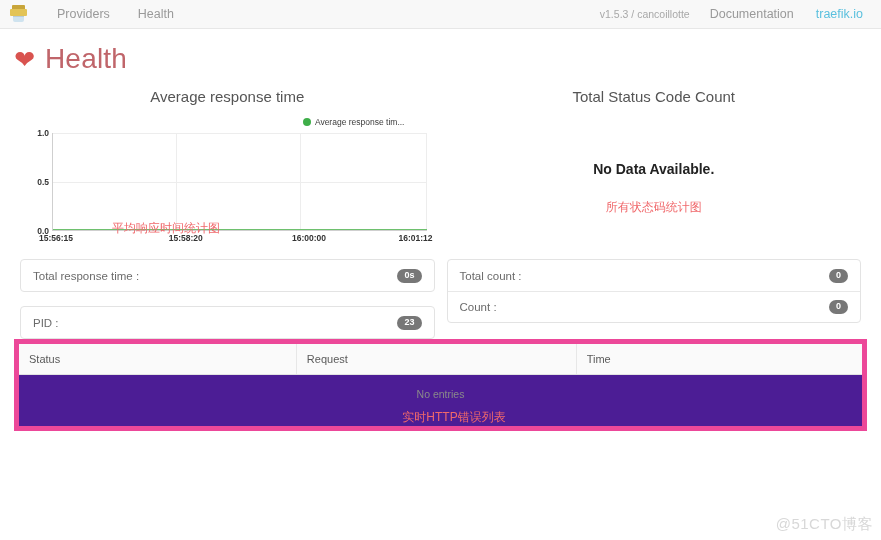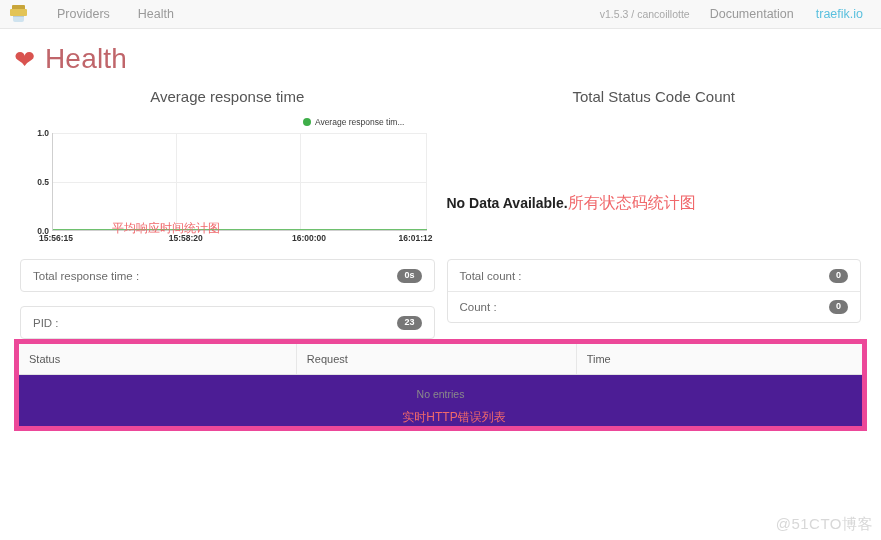--- a/index.html
+++ b/index.html
@@ -175,33 +175,34 @@
     color: #f0686b;
     font-size: 12px;
     white-space: nowrap;
   }
   .cn-note-chart { left: 112px; top: 178px; }
 
   
   .nodata-block {
     height: 128px;
     display: flex;
-    flex-direction: row;
+    flex-direction: column;
     align-items: center;
     justify-content: flex-start;
     padding-top: 44px;
   }
   .nodata-text {
     font-size: 14px;
     font-weight: bold;
     color: #222;
   }
   .nodata-cn {
+    margin-top: 22px;
     color: #f0686b;
-    font-size: 16px;
+    font-size: 12px;
   }
 
   
   .panel {
     border: 1px solid #e3e3e3;
     border-radius: 4px;
     background: #fff;
     margin-top: 14px;
     overflow: hidden;
   }

